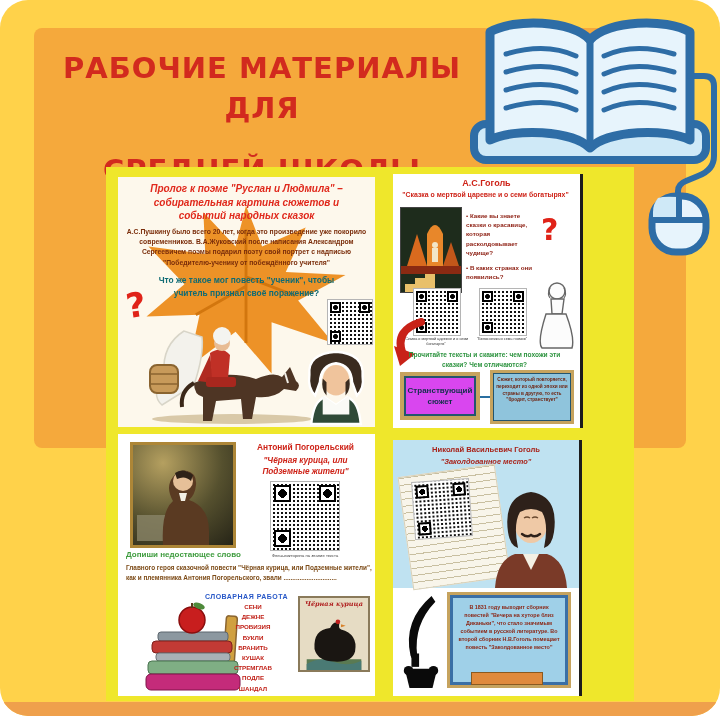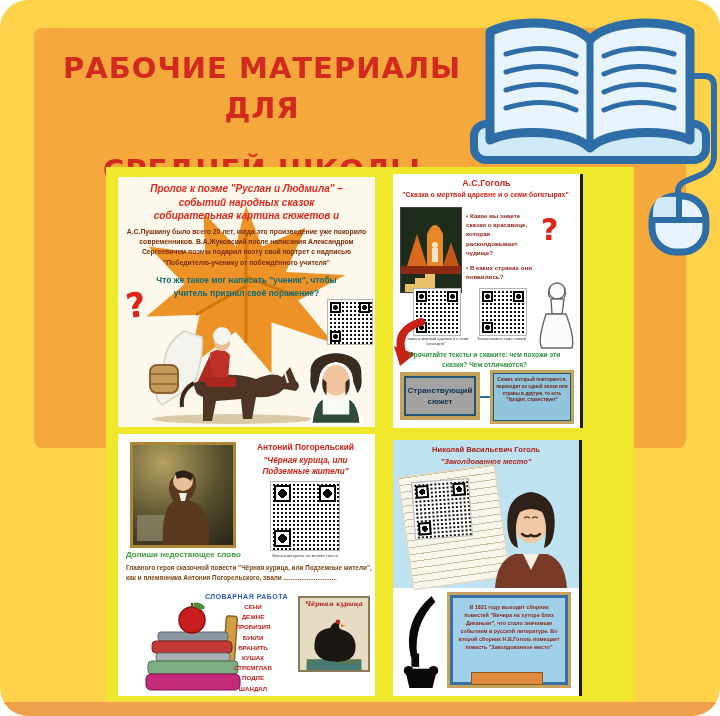--- a/index.html
+++ b/index.html
@@ -56,21 +56,21 @@
   .p2-bullets .bullet::before{content:"• ";}
   .p2-qmark{left:148px;top:38px;font-size:30px;color:#E02318;font-weight:800;font-family:"DejaVu Sans",sans-serif;}
   .p2-qr1{left:20px;top:114px;width:46px;height:46px;}
   .p2-qr2{left:86px;top:114px;width:46px;height:46px;}
   .p2-cap{font-size:3.8px;color:#333;text-align:center;line-height:4.6px;}
   .p2-cap1{left:10px;top:163px;width:66px;}
   .p2-cap2{left:80px;top:163px;width:58px;}
   .p2-woman{left:138px;top:106px;width:44px;height:72px;}
   .p2-arrow{left:0px;top:144px;width:34px;height:50px;}
   .p2-task{left:8px;top:176px;right:12px;text-align:center;color:#2E9440;font-weight:700;font-size:6.6px;line-height:9.8px;}
-  .p2-box1{left:7px;top:198px;width:80px;height:48px;border:4px solid #C6A35E;background:#a3a3a3;
+  .p2-box1{left:7px;top:198px;width:80px;height:48px;border:4px solid #C6A35E;background:#d946ef;
            box-shadow:inset 0 0 0 2px #23556E;color:#12304A;font-weight:700;font-size:8px;line-height:11px;
            text-align:center;display:flex;align-items:center;justify-content:center;box-sizing:border-box;}
   .p2-box2{left:97px;top:196px;width:84px;height:54px;border:3px solid #C6A35E;background:#8FC4DC;
            box-shadow:inset 0 0 0 1px #23556E;color:#6E2412;font-weight:700;font-size:4.7px;line-height:6.8px;
            text-align:center;padding:4px 3px;box-sizing:border-box;}
   .p2-conn{left:87px;top:222px;width:12px;height:2px;background:#2A6FA0;}
 
   
   .p3-frame{left:12px;top:8px;width:106px;height:106px;border:3px solid #AD8637;box-sizing:border-box;
             background:radial-gradient(circle at 30% 18%,#B5A060,#55502E 55%,#262417);}
@@ -143,25 +143,25 @@
 
   <div class="board">
 
     <div class="poster" id="p1">
       <svg class="abs p1-leaf" viewBox="0 0 246 190">
         <path d="M123,5 L140,48 L186,28 L165,75 L228,78 L178,105 L215,150 L150,128 L150,182 L112,138 L62,176 L74,120 L18,122 L58,88 L20,48 L80,56 L78,12 L112,48 Z" fill="#EC8C1C" opacity="0.95"></path>
         <path d="M123,30 L123,150 M123,90 L70,120 M123,80 L175,100" stroke="#D2760E" stroke-width="3" fill="none"></path>
       </svg>
       <div class="abs p1-title">
         <span>Пролог к поэме "Руслан и Людмила" –</span>
+        <span>собирательная картина сюжетов и</span>
         <span>событий народных сказок</span>
-        <span>собирательная картина сюжетов и</span>
       </div>
       <div class="abs p1-para">А.С.Пушкину было всего 20 лет, когда это произведение уже покорило современников. В.А.Жуковский после написания Александром Сергеевичем поэмы подарил поэту свой портрет с надписью "Победителю-ученику от побеждённого учителя"</div>
-      <div class="abs p1-q">Что же такое мог написать "ученик", чтобы учитель признал своё поражение?</div>
+      <div class="abs p1-q">Что же такое мог повесть "ученик", чтобы учитель признал своё поражение?</div>
       <div class="abs p1-qmark">?</div>
       <div class="qr p1-qr">
             <b class="qf"></b>
           </div>
       <svg class="abs p1-horse" viewBox="0 0 210 100">
         <ellipse cx="110" cy="94" rx="80" ry="5" fill="#D9C9A8"></ellipse>
         <path d="M62,6 Q40,20 42,48 Q28,70 40,80 L72,60 Q82,30 80,12 Z" fill="#F3F2EC" stroke="#D8D5C8" stroke-width="1.5"></path>
         <rect x="28" y="40" width="28" height="28" rx="7" fill="#C89A5A" stroke="#8A6430" stroke-width="2"></rect>
         <path d="M28,49 L56,49 M28,59 L56,59" stroke="#8A6430" stroke-width="1.5"></path>
         <path d="M72,58 Q102,44 134,54 Q152,46 160,52 L168,42 L174,56 Q180,60 174,66 L162,64 Q152,74 134,72 L130,94 L121,94 L119,74 L94,76 L90,96 L81,96 L81,72 Q72,70 72,58 Z" fill="#4E3524"></path>

